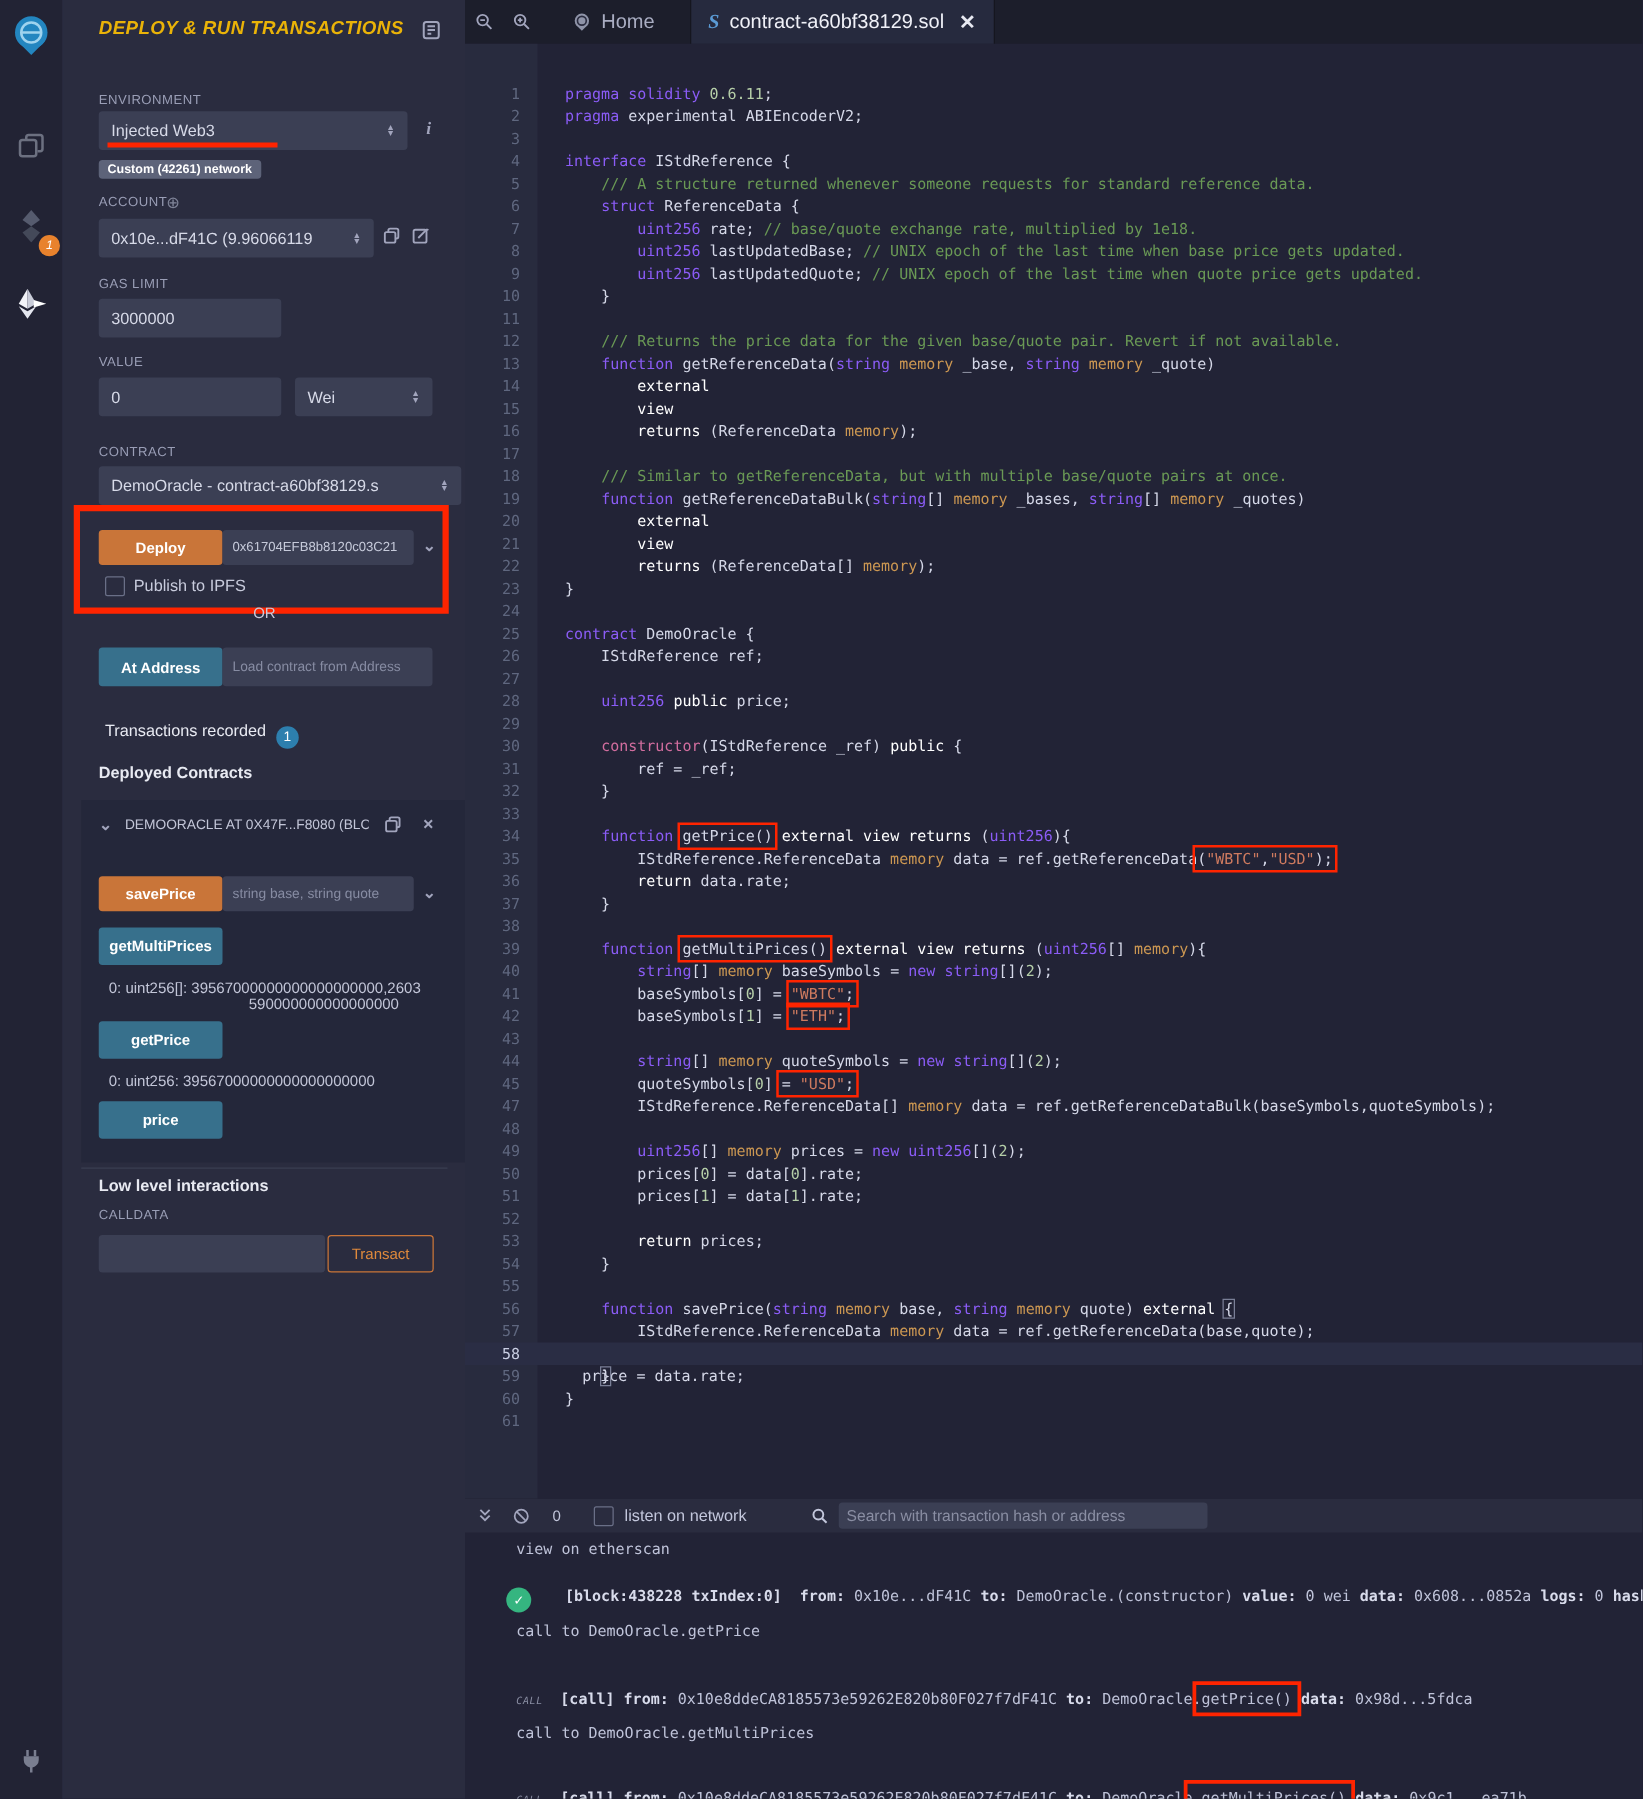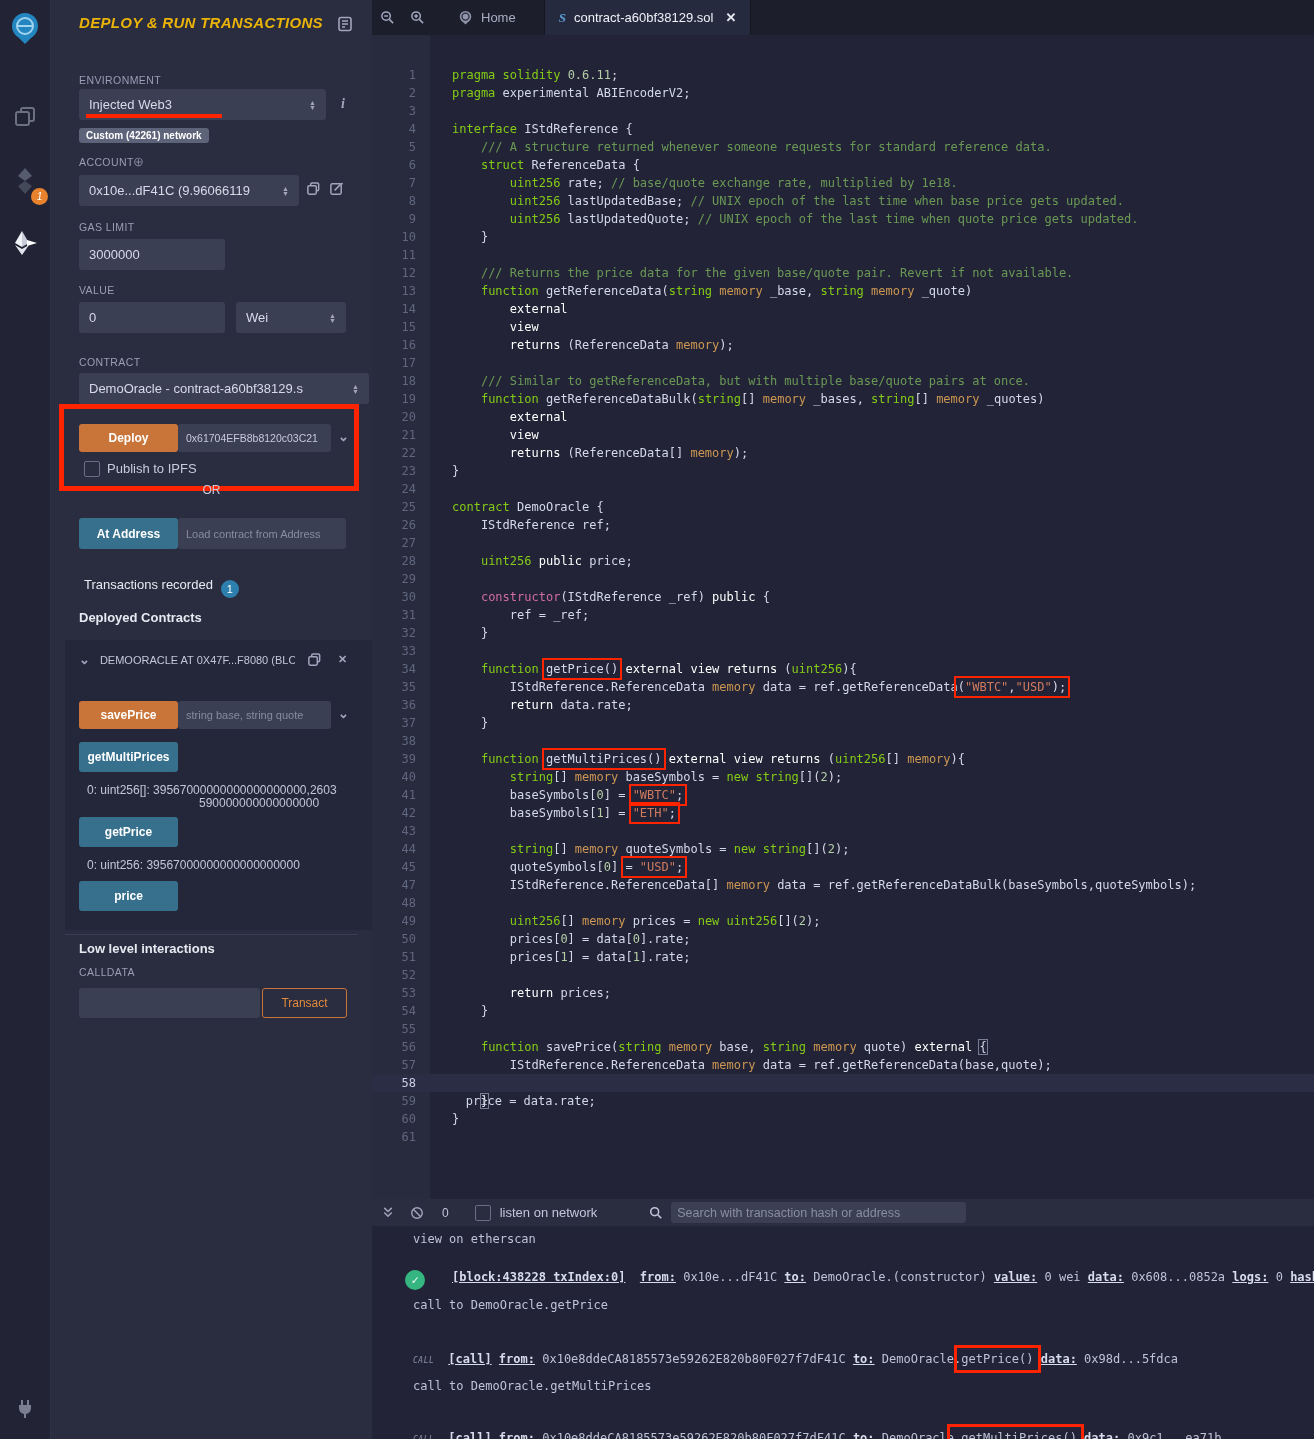--- a/index.html
+++ b/index.html
@@ -39,44 +39,44 @@
   .cardhead{display:flex;align-items:center;font-size:11px;color:#c3c6d8;padding:12px 12px 0 14px;}
   .outtxt{position:absolute;font-size:12px;color:#c3c6d8;}
   .divider{position:absolute;left:14px;right:14px;height:1px;background:#3a3e52;}
   .iicon{font-family:"Liberation Serif",serif;font-style:italic;font-weight:bold;color:#a2a5bd;font-size:14px;}
   .transact{position:absolute;background:transparent;border:1px solid #c97539;color:#e08a3c;border-radius:3px;
             font-size:12px;display:flex;align-items:center;justify-content:center;}
   
   .editor{position:absolute;left:372px;top:0;right:0;height:1199px;background:#222336;}
   .tabbar{position:absolute;left:0;top:0;right:0;height:35px;background:#1c1e2b;display:flex;align-items:center;}
   .ztool{width:30px;text-align:center;color:#a2a5bd;font-size:14px;}
-  .tab{height:35px;display:flex;align-items:center;padding:0 14px;font-size:13px;color:#a9adc2;gap:8px;}
+  .tab{height:35px;display:flex;align-items:center;padding:0 14px;font-size:16px;color:#a9adc2;gap:8px;}
   .tab.active{background:#262a3e;color:#f0f1f8;border-left:1px solid #15161f;border-right:1px solid #15161f;}
   .gutterbg{position:absolute;left:0;top:35px;bottom:0;width:58px;background:#282b3e;}
   .codewrap{position:absolute;left:0;top:35px;right:0;padding-top:31px;
             font-family:"DejaVu Sans Mono",monospace;font-size:12px;}
   .cline{display:flex;height:18px;line-height:18px;white-space:pre;}
   .cline.hl{background:#2a2d44;flex-direction:column;}
   .ln{width:44px;text-align:right;padding-right:0;color:#5f677f;flex:none;}
   .ctext{margin-left:36px;}
   .cline.hl .ln{color:#c9cee3;}
-  .k{color:#84cc16}.g{color:#ffffff}.c{color:#6a9955}.m{color:#cc9752}
+  .k{color:#8b5cf6}.g{color:#ffffff}.c{color:#6a9955}.m{color:#cc9752}
   .s{color:#ce7a5f}.p{color:#d16d9e}.n{color:#b5cea8}.w{color:#d5d8e8}
   .bm{outline:1px solid #7a7f97;}
   .redbox{outline:2px solid #ff2400;outline-offset:2px;}
   
   .terminal{position:absolute;left:372px;top:1199px;right:0;bottom:0;background:#222336;}
   .termbar{position:absolute;left:0;top:0;right:0;height:27px;background:#2a2c3f;display:flex;align-items:center;
            font-size:12px;color:#c3c7dc;}
   .searchbox{display:flex;align-items:center;background:#3b3f54;border-radius:3px;height:21px;width:283px;
              padding:0 6px;font-size:12.5px;color:#8a8ea3;margin-left:8px;}
   .tcontent{position:absolute;left:0;top:27px;right:0;bottom:0;font-family:"DejaVu Sans Mono",monospace;
             font-size:12px;color:#bfc3d9;}
   .trow{position:relative;padding-left:41px;white-space:pre;}
-  .trow b{color:#d8dbeb;text-decoration:underline;}
+  .trow b{color:#d8dbeb;}
   .tred{outline:3px solid #ff2400;outline-offset:4px;}
   .checkc{position:absolute;left:33px;width:20px;height:20px;border-radius:50%;background:#35b580;color:#fff;
           display:flex;align-items:center;justify-content:center;font-size:12px;}
   .callbadge{font-size:8px;font-style:italic;color:#8a8ea3;margin-right:14px;letter-spacing:.5px;}
   svg{display:block;}
 </style>
 </head>
 <body>
 
 <div class="rail">

